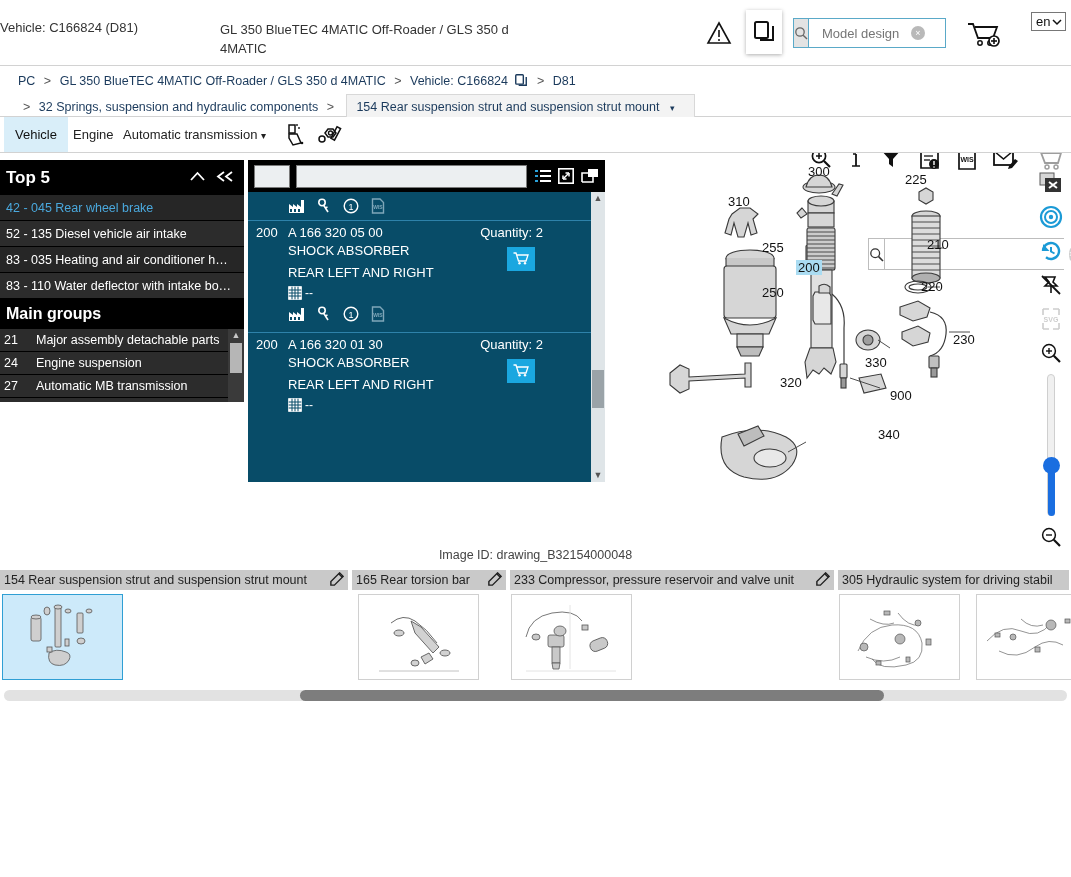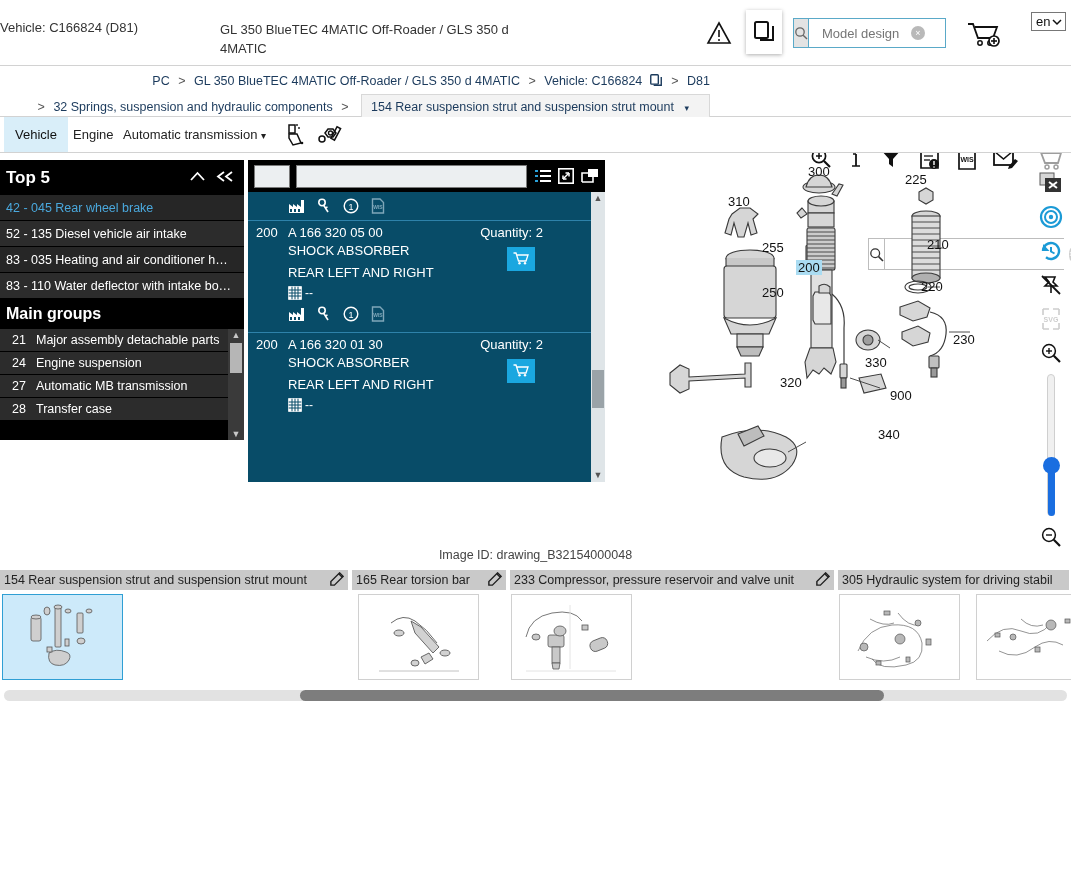--- a/index.html
+++ b/index.html
@@ -63,21 +63,21 @@
     position: absolute; left: 1031px; top: 12px;
     border: 1px solid #777; background: #fff; padding: 1px 3px 1px 4px;
     font-size: 13px; cursor: pointer; display: flex; align-items: center; gap: 2px;
   }
 
   
   .crumbbar {
     position: absolute; top: 66px; left: 0; width: 1071px; height: 51px;
     background: #fff; border-bottom: 1px solid #d2d2d2;
   }
-  .crumbs { position: absolute; left: 10px; top: 5px; width: 700px; text-align: right; }
+  .crumbs { position: absolute; left: 18px; top: 5px; width: 700px; }
   .crumb-line { line-height: 21px; font-size: 12.5px; color: #1b3a5c; white-space: nowrap; }
   .crumb-line .sep { color: #555; margin: 0 5px; }
   .crumb-a { color: #1b3a5c; cursor: pointer; }
   .crumb-chip {
     display: inline-block; background: #f3f3f3; border: 1px solid #d8d8d8;
     padding: 2px 20px 3px 9px; margin-left: 4px; cursor: pointer;
   }
   .crumb-chip .caret { margin-left: 7px; font-size: 9px; }
   .crumb-copy { display: inline-block; vertical-align: -2px; margin-left: 3px; cursor: pointer; }
   .crumbicons {
@@ -110,22 +110,22 @@
     font-family: "Liberation Sans", sans-serif;
   }
   .searchbox2 .clr {
     width: 13px; height: 13px; border-radius: 50%; background: #cfcfcf;
     color: #fff; font-size: 9px; display: flex; align-items: center;
     justify-content: center; align-self: center; margin-right: 8px; cursor: pointer;
   }
 
   
   .leftpanel {
-    position: absolute; left: 0; top: 160px; width: 244px; height: 280px;
-    background: #000000; color: #fff; overflow: hidden;
+    position: absolute; left: 0; top: 160px; width: 244px; height: 242px;
+    background: #7dd3fc; color: #fff; overflow: hidden;
   }
   .lp-head {
     height: 35px; background: #000; color: #fff; font-size: 17px; font-weight: bold;
     display: flex; align-items: center; padding-left: 6px; position: relative;
   }
   .lp-head .chev { position: absolute; cursor: pointer; font-size: 15px; }
   .lp-row {
     height: 26px; line-height: 26px; font-size: 12.5px; padding-left: 6px;
     background: #2c2c2c; border-bottom: 1px solid #000;
     white-space: nowrap; overflow: hidden; text-overflow: ellipsis; cursor: pointer;
@@ -134,21 +134,21 @@
   .lp-row.sel { color: #4aa8dd; }
   .lp-sub {
     height: 30px; background: #000; color: #fff; font-size: 16px; font-weight: bold;
     display: flex; align-items: center; padding-left: 6px;
   }
   .mg-wrap { position: relative; height: 113px; }
   .mg-row {
     font-size: 12.5px; background: #2c2c2c; border-bottom: 1px solid #000;
     padding: 4px 20px 4px 0; cursor: pointer; display: flex;
   }
-  .mg-row .num { width: 36px; padding-left: 12px; flex: none; }
+  .mg-row .num { width: 36px; padding-left: 4px; flex: none; }
   .mg-scroll {
     position: absolute; right: 0; top: 0; width: 16px; height: 113px;
     background: #3a3a3a;
   }
   .mg-scroll .ar { color: #c8c8c8; font-size: 9px; text-align: center; line-height: 12px; cursor: pointer; }
   .mg-scroll .thumb {
     position: absolute; top: 14px; left: 2px; width: 12px; height: 30px;
     background: #b6b6b6; cursor: pointer;
   }
   .mg-scroll .ar.bot { position: absolute; bottom: 2px; width: 16px; }

